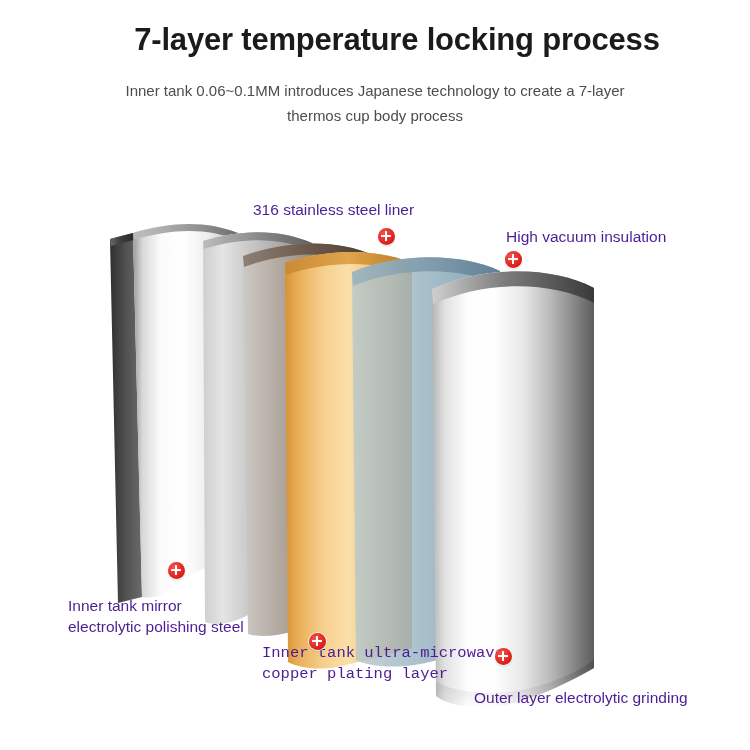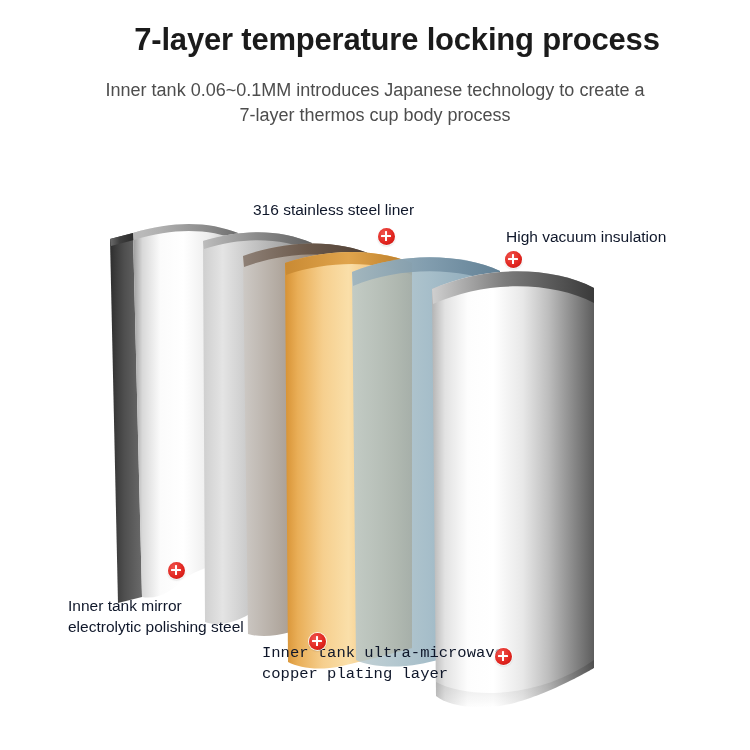--- a/index.html
+++ b/index.html
@@ -32,21 +32,21 @@
     color: #1b1b1b;
     font-family: "Liberation Sans", sans-serif;
     padding-left: 28px;
   }
   .subtitle {
     position: absolute;
     left: 105px;
     top: 78px;
     width: 540px;
     text-align: center;
-    font-size: 18px;
+    font-size: 15px;
     line-height: 25px;
     color: #4d4d4d;
     font-family: "Liberation Sans", sans-serif;
   }
 
   
   .stage {
     position: absolute;
     left: 0;
     top: 0;
@@ -55,21 +55,21 @@
   }
   .stage svg {
     display: block;
   }
 
   
   .callout {
     position: absolute;
     font-size: 15.5px;
     line-height: 21px;
-    color: #0f172a;
+    color: #4c1d95;
     font-family: "Liberation Sans", sans-serif;
     white-space: pre-line;
   }
   .c-liner      { left: 253px; top: 199px; }
   .c-vacuum     { left: 506px; top: 226px; }
   .c-mirror     { left: 68px;  top: 595px; }
   .c-copper     { left: 262px; top: 643px; font-family: Liberation Mono, monospace; }
   .c-outer      { left: 474px; top: 687px; }
 
   
@@ -288,20 +288,21 @@
   <div class="callout c-liner" style="left: 253px; top: 199px;">316 stainless steel liner</div>
 
   <div class="callout c-vacuum" style="left: 506px; top: 226px;">High vacuum insulation</div>
 
   <div class="callout c-mirror" style="left: 68px; top: 595px;">Inner tank mirror
 electrolytic polishing steel</div>
 
   <div class="callout c-copper" style="left: 262px; top: 643px;">Inner tank ultra-microwave
 copper plating layer</div>
 
+  <div class="callout c-outer" style="left: 474px; top: 687px;">Outer layer electrolytic grinding</div>
 
   <div class="marker" id="m0" style="left: 377.5px; top: 227.5px;"></div>
   <div class="marker" id="m1" style="left: 504.5px; top: 250.5px;"></div>
   <div class="marker" id="m2" style="left: 167.5px; top: 561.5px;"></div>
   <div class="marker" id="m3" style="left: 308.5px; top: 632.5px;"></div>
   <div class="marker" id="m4" style="left: 494.5px; top: 647.5px;"></div>
 
 </div>
 
 </body></html>

